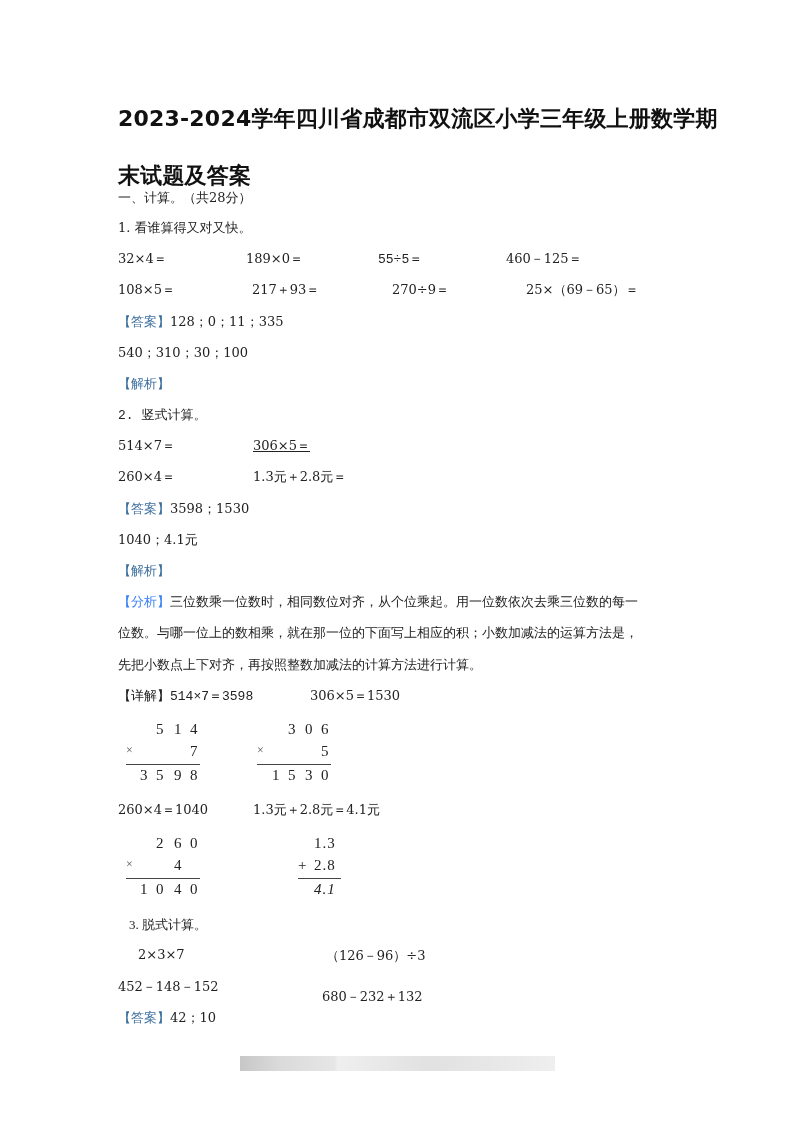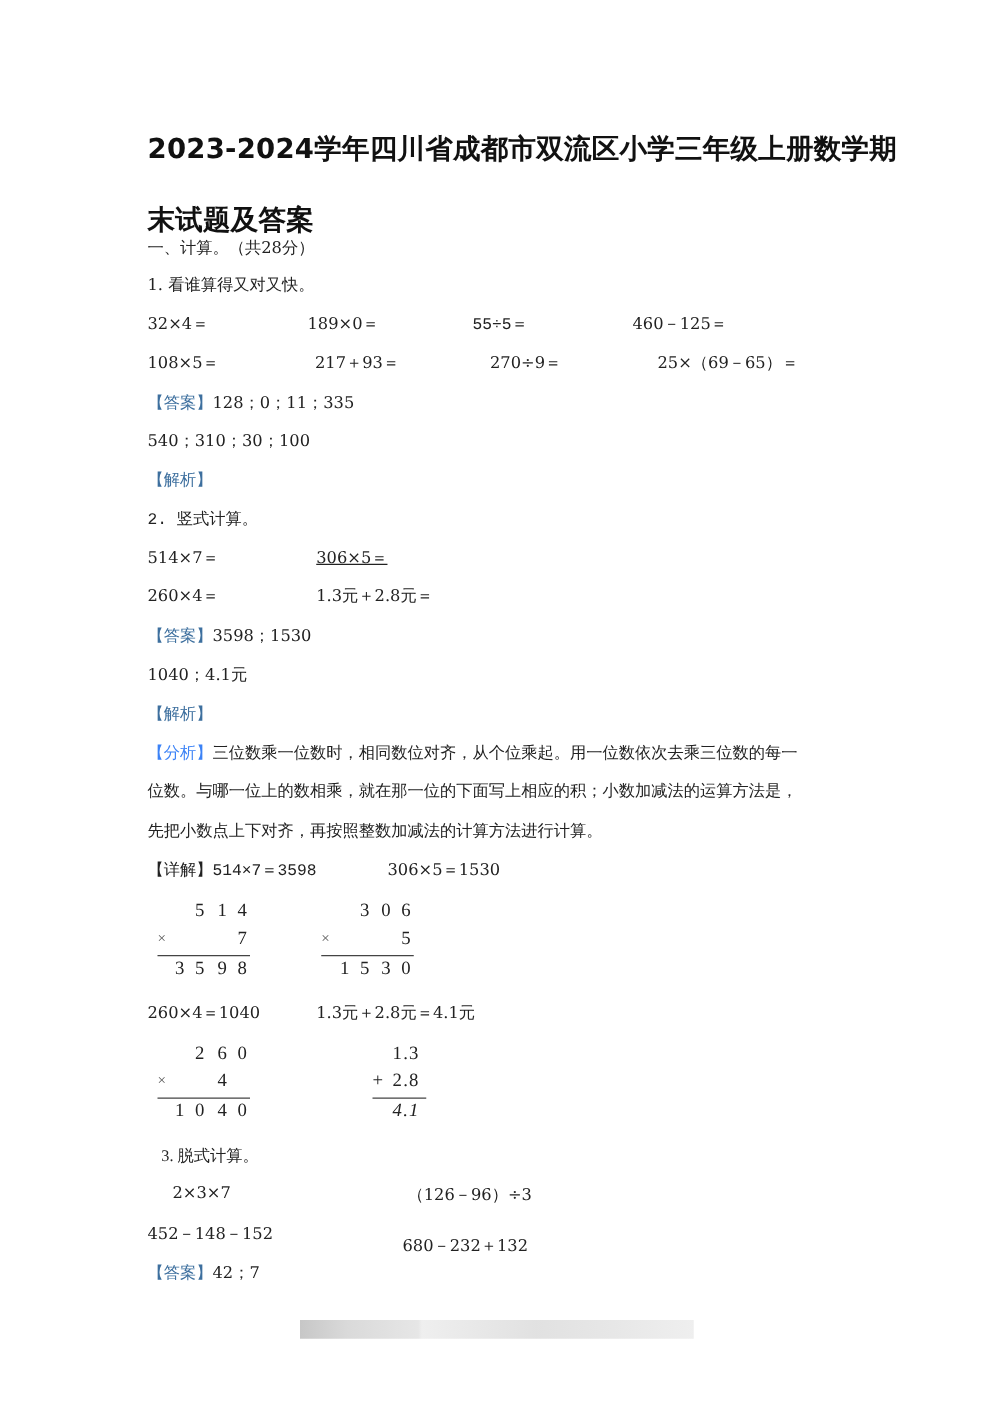--- a/index.html
+++ b/index.html
@@ -113,16 +113,16 @@
   <span class="vc" style="left:314px;top:881px;letter-spacing:1px;font-style:italic;">4.1</span>
 </div>
 
 <div class="abs t" style="left:129px;top:916px;font-family:Liberation Serif, serif;">3. 脱式计算。</div>
 <div class="abs t" style="left:118px;top:947px;margin-left:20px;">2×3×7</div>
 <div class="abs t" style="left:326px;top:947px;text-align:right;">（126－96）÷3</div>
 <div class="abs t" style="left:118px;top:978px;">452－148－152</div>
 <div class="abs t" style="left:322px;top:960px;margin-top:28px;">680－232＋132</div>
 
 <div class="abs t" style="left:118px;top:1009px;">
-  <span class="lbl">【答案】</span><span>42；7</span>
+  <span class="lbl">【答案】</span><span>42；10</span>
 </div>
 
 <div class="footer-bar"></div>
 
 </body></html>

